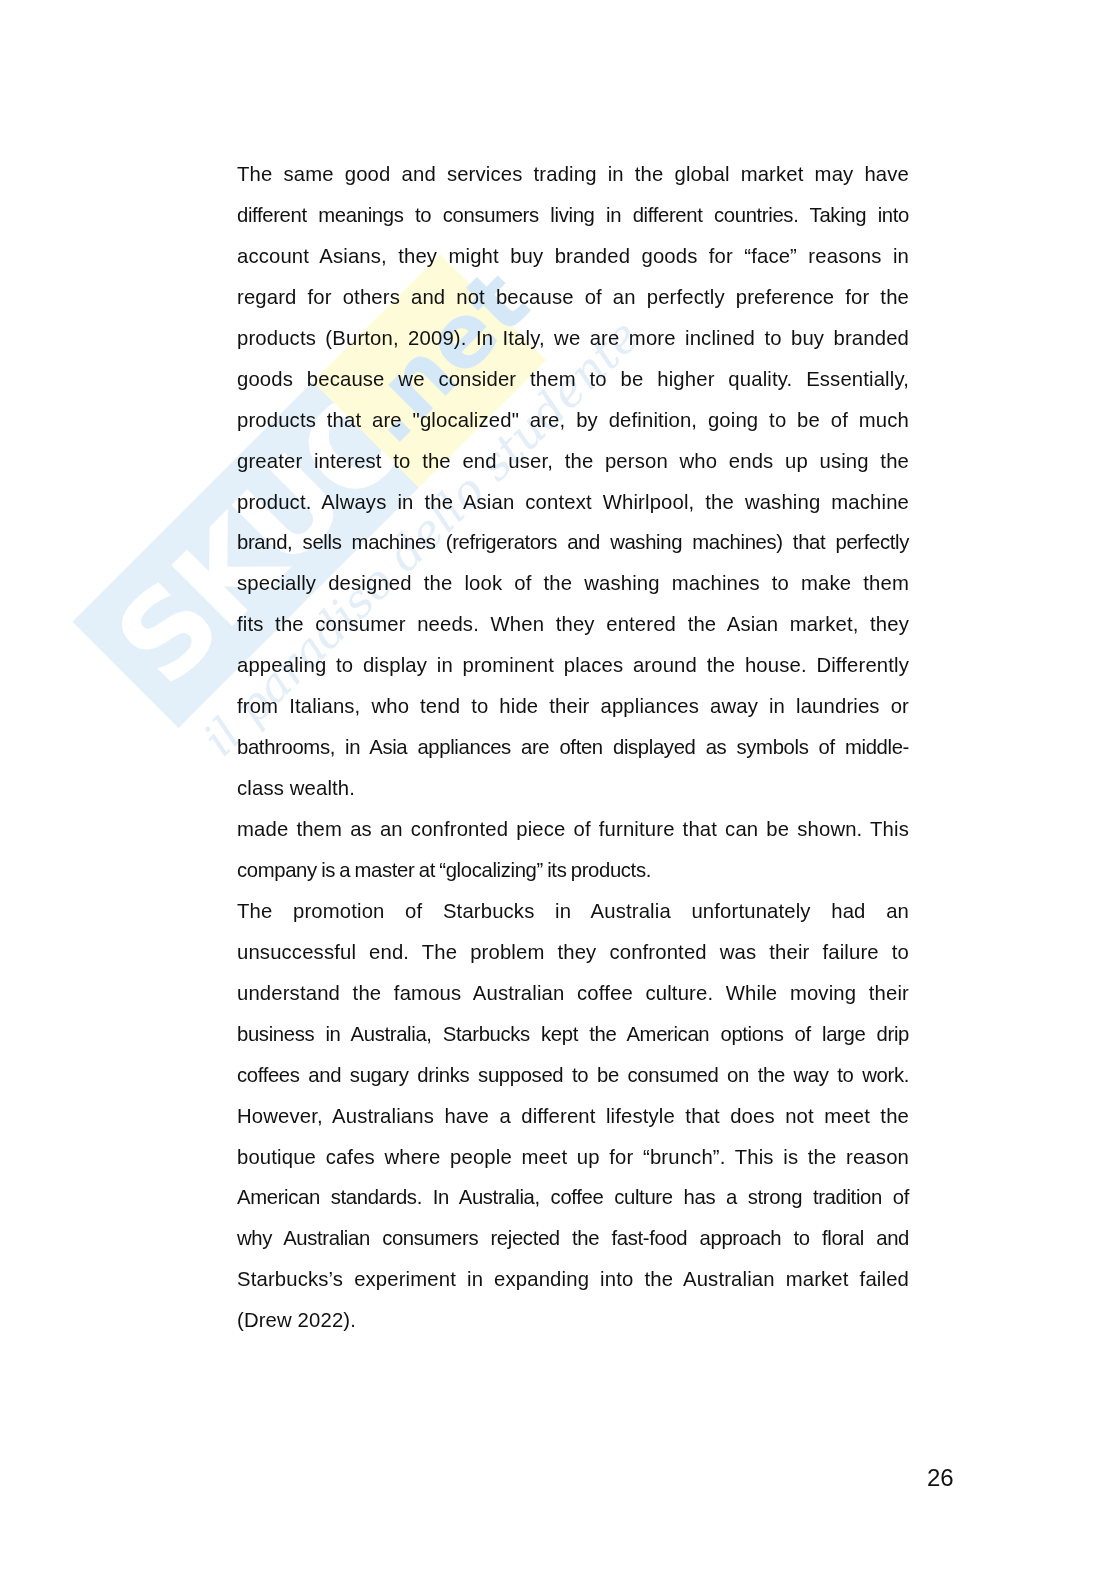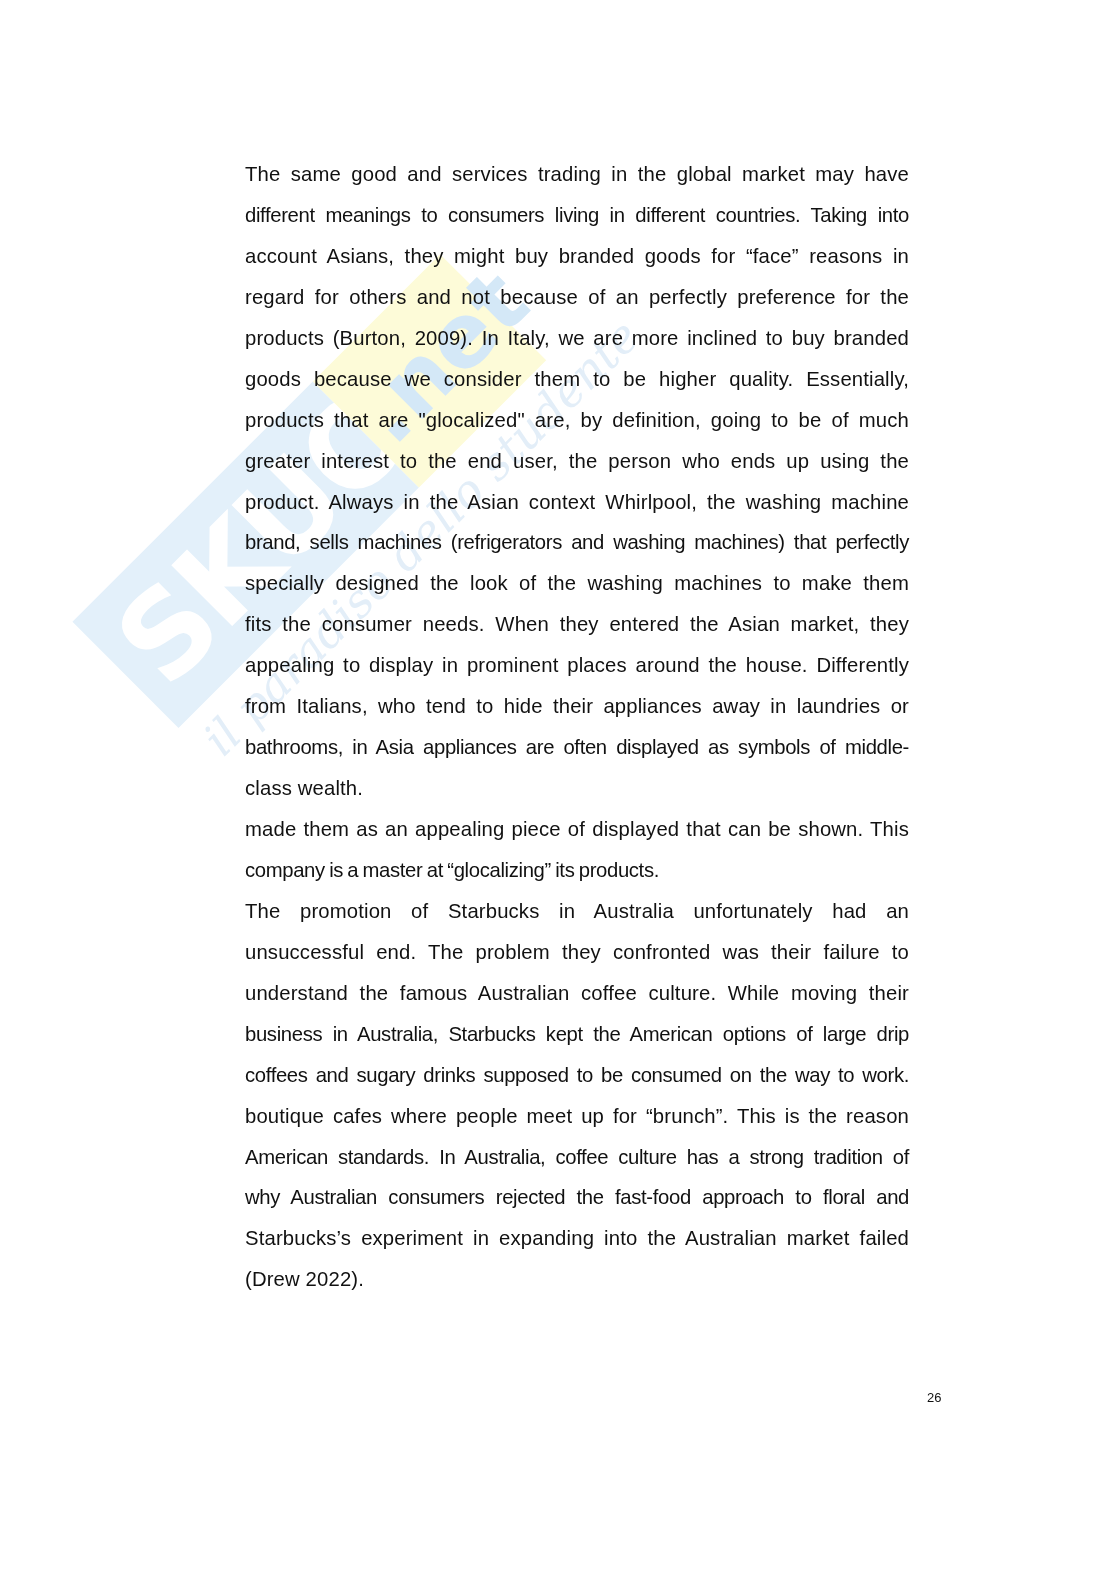--- a/index.html
+++ b/index.html
@@ -10,25 +10,25 @@
   .wm { position: absolute; left: 0; top: 0; width: 1116px; height: 1578px; pointer-events: none; z-index: 0; }
   .wm-band { position: absolute; left: 30px; top: 240px; width: 520px; height: 150px; transform-origin: 0 0; transform: rotate(-45deg) translate(-240px, 300px); }
   .wm-blue { position: absolute; left: 0; top: 0; width: 340px; height: 150px; background: #e3f0fa; }
   .wm-yellow { position: absolute; left: 340px; top: 0; width: 180px; height: 150px; background: #fdfbd8; }
   .wm-logo { position: absolute; left: 18px; top: 12px; font-family: "DejaVu Sans", sans-serif; font-weight: bold; font-size: 118px; letter-spacing: -4px; color: #ffffff; line-height: 126px; }
   .wm-net { position: absolute; left: 350px; top: 24px; font-family: "DejaVu Sans", sans-serif; font-weight: bold; font-size: 88px; color: #d4e8f7; line-height: 100px; }
   .wm-tag { position: absolute; left: 10px; top: 160px; font-family: "DejaVu Serif", serif; font-style: italic; font-size: 46px; color: #e3eef8; white-space: nowrap; }
 
   
   .text { position: absolute; left: 237px; top: 154px; width: 672px; z-index: 1; }
-  .line { font-size: 20.3px; line-height: 40.95px; height: 40.95px; text-align: justify; text-align-last: justify; white-space: nowrap; letter-spacing: 0.15px; margin-left: 8px; }
+  .line { font-size: 20.3px; line-height: 40.95px; height: 40.95px; text-align: justify; text-align-last: justify; white-space: nowrap; letter-spacing: 0.15px; }
   .line.last { text-align: right; text-align-last: left; }
   .line.tight { letter-spacing: -0.35px; word-spacing: -1px; }
 
-  .page-number { position: absolute; left: 927px; top: 1390px; font-size: 13px; color: #111; z-index: 1; text-align: right; }
+  .page-number { position: absolute; left: 927px; top: 1464px; font-size: 24px; color: #111; z-index: 1; text-align: right; }
 </style>
 </head>
 <body>
 
 <div class="page">
 
   <div class="wm">
     <div class="wm-band">
       <div class="wm-blue">
         <span class="wm-logo">SKUOLA</span>
@@ -55,30 +55,31 @@
       <div class="line tight">brand, sells machines (refrigerators and washing machines) that perfectly</div>
       <div class="line">specially designed the look of the washing machines to make them</div>
       <div class="line">fits the consumer needs. When they entered the Asian market, they</div>
       <div class="line">appealing to display in prominent places around the house. Differently</div>
       <div class="line">from Italians, who tend to hide their appliances away in laundries or</div>
       <div class="line tight">bathrooms, in Asia appliances are often displayed as symbols of middle-</div>
       <div class="line last">class wealth.</div>
     </div>
 
     <div class="para">
-      <div class="line">made them as an appealing piece of displayed that can be shown. This</div>
+      <div class="line">made them as an confronted piece of furniture that can be shown. This</div>
       <div class="line last tight">company is a master at “glocalizing” its products.</div>
     </div>
 
     <div class="para">
       <div class="line">The promotion of Starbucks in Australia unfortunately had an</div>
       <div class="line">unsuccessful end. The problem they confronted was their failure to</div>
       <div class="line">understand the famous Australian coffee culture. While moving their</div>
       <div class="line tight">business in Australia, Starbucks kept the American options of large drip</div>
       <div class="line tight">coffees and sugary drinks supposed to be consumed on the way to work.</div>
+      <div class="line">However, Australians have a different lifestyle that does not meet the</div>
       <div class="line">boutique cafes where people meet up for “brunch”. This is the reason</div>
       <div class="line tight">American standards. In Australia, coffee culture has a strong tradition of</div>
       <div class="line tight">why Australian consumers rejected the fast-food approach to floral and</div>
       <div class="line">Starbucks’s experiment in expanding into the Australian market failed</div>
       <div class="line last">(Drew 2022).</div>
     </div>
   </div>
 
   <div class="page-number">26</div>
 </div>

